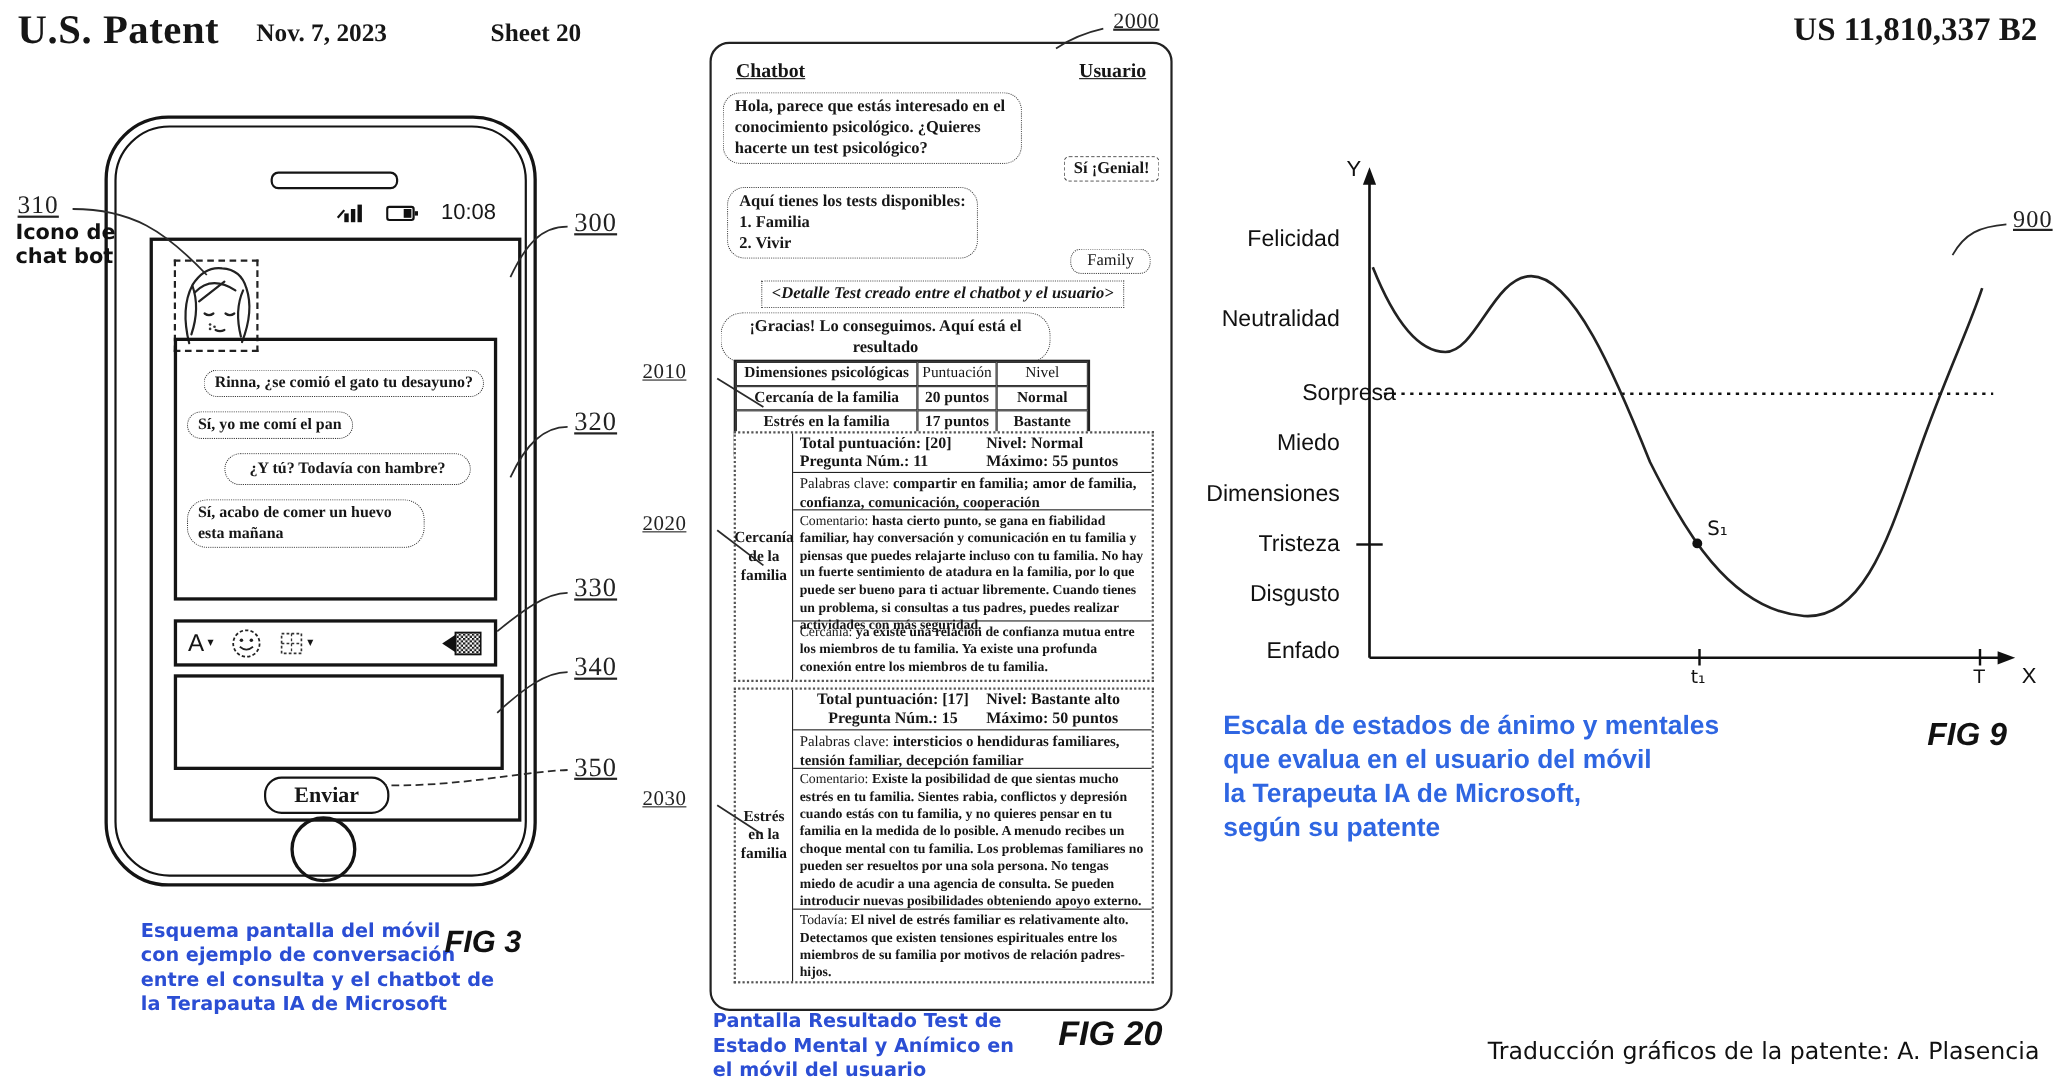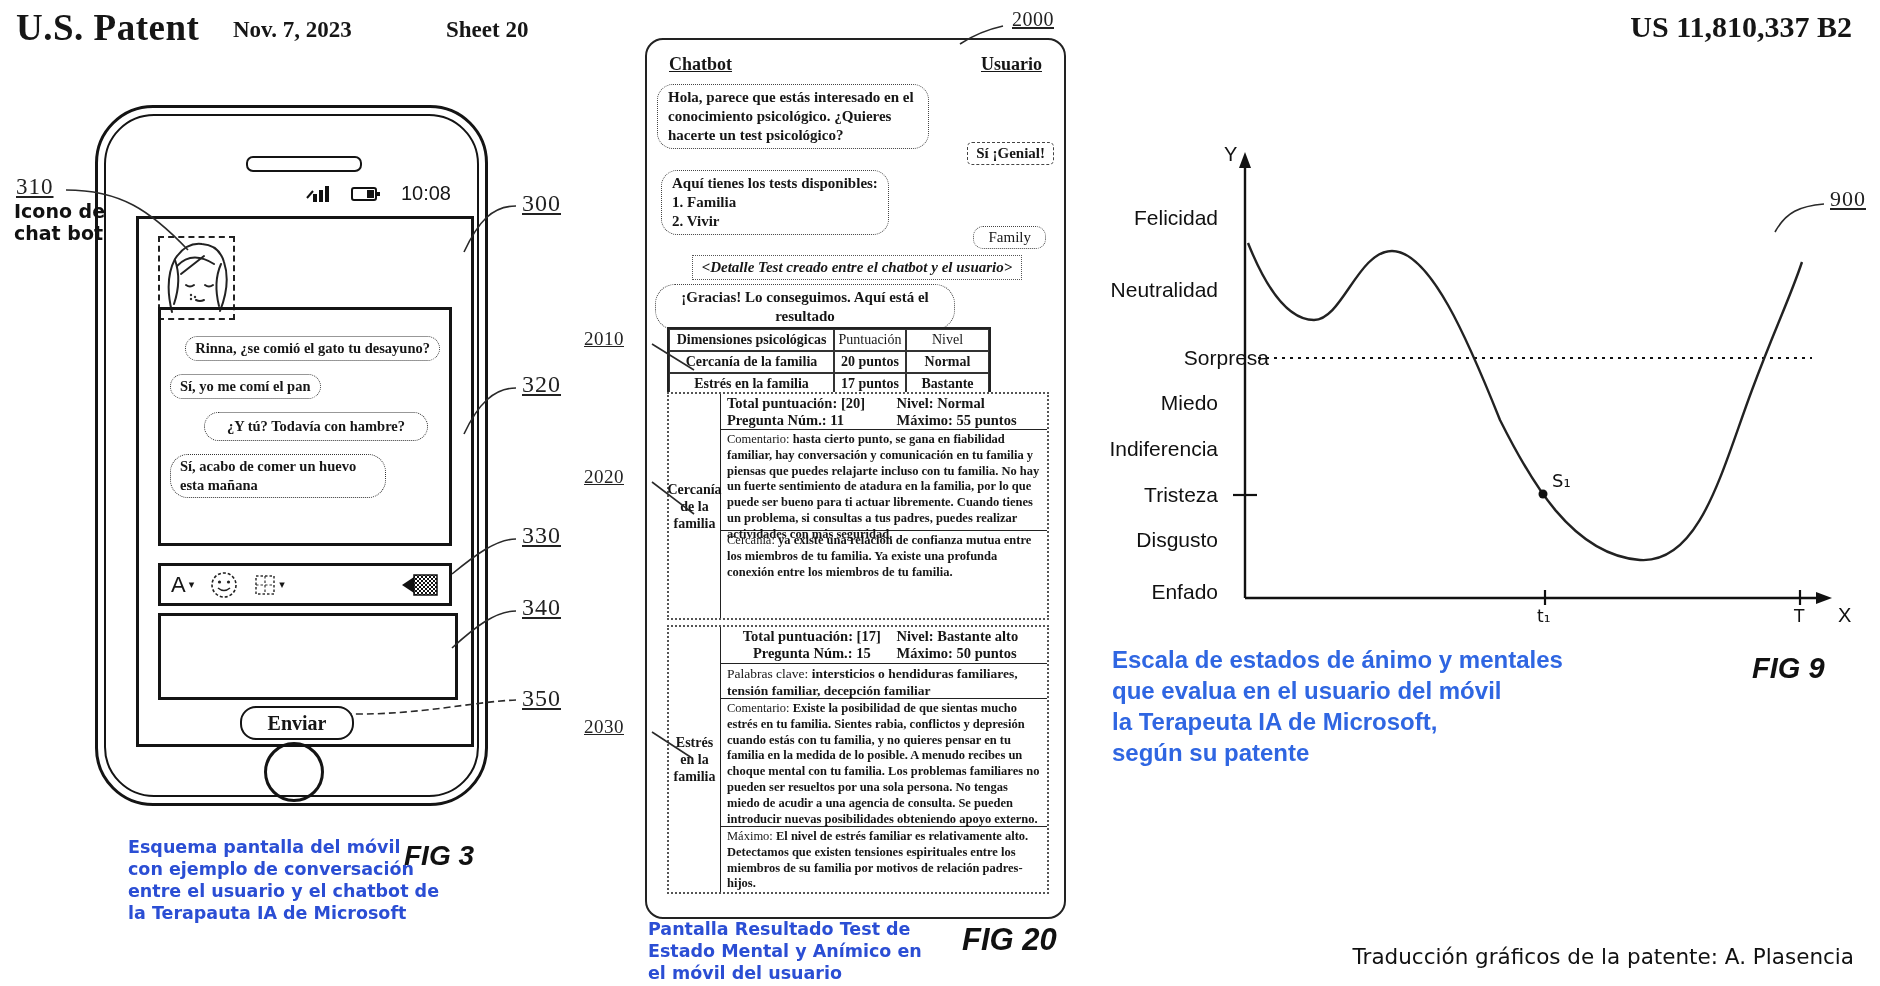--- a/index.html
+++ b/index.html
@@ -170,21 +170,21 @@
 </div>
 <div class="abs ref" style="left:522px;top:190px;">300</div>
 <div class="abs ref" style="left:522px;top:371px;">320</div>
 <div class="abs ref" style="left:522px;top:522px;">330</div>
 <div class="abs ref" style="left:522px;top:594px;">340</div>
 <div class="abs ref" style="left:522px;top:685px;">350</div>
 
 <div class="abs blue-cap" style="left:128px;top:836px;">
   <div>Esquema pantalla del móvil</div>
   <div>con ejemplo de conversación</div>
-  <div>entre el usuario y el chatbot de</div>
+  <div>entre el consulta y el chatbot de</div>
   <div>la Terapauta IA de Microsoft</div>
 </div>
 <div class="abs figlab" style="left:404px;top:840px;font-size:28px;">FIG 3</div>
 
 <div class="abs ref-sm" style="left:1012px;top:8px;font-size:20px;">2000</div>
 
 <div class="abs panel" style="left:645px;top:38px;width:417px;height:877px;">
   <div class="abs p-head" style="left:22px;top:14px;">Chatbot</div>
   <div class="abs p-head" style="right:22px;top:14px;">Usuario</div>
 
@@ -219,20 +219,24 @@
       <div class="bb-row bb-hdr" style="height:36px;align-items:center;">
         <div style="width:54%;">
           <div>Total puntuación: [20]</div>
           <div>Pregunta Núm.: 11</div>
         </div>
         <div style="width:46%;">
           <div>Nivel: Normal</div>
           <div>Máximo: 55 puntos</div>
         </div>
       </div>
+      <div class="bb-row bb-txt" style="height:34px;font-size:13.5px;line-height:16.5px;">
+        <span class="bb-lbl">Palabras clave:</span>
+        <b>compartir en familia; amor de familia, confianza, comunicación, cooperación</b>
+      </div>
       <div class="bb-row bb-txt" style="height:101px;">
         <span class="bb-lbl">Comentario:</span>
         <b>hasta cierto punto, se gana en fiabilidad familiar, hay conversación y comunicación en tu familia y piensas que puedes relajarte incluso con tu familia. No hay un fuerte sentimiento de atadura en la familia, por lo que puede ser bueno para ti actuar libremente. Cuando tienes un problema, si consultas a tus padres, puedes realizar actividades con más seguridad.</b>
       </div>
       <div class="bb-row bb-txt" style="height:49px;">
         <span class="bb-lbl">Cercanía:</span>
         <b>ya existe una relación de confianza mutua entre los miembros de tu familia. Ya existe una profunda conexión entre los miembros de tu familia.</b>
       </div>
     </div>
   </div>
@@ -252,21 +256,21 @@
       </div>
       <div class="bb-row bb-txt" style="height:35px;font-size:13.5px;line-height:16.5px;">
         <span class="bb-lbl">Palabras clave:</span>
         <b>intersticios o hendiduras familiares, tensión familiar, decepción familiar</b>
       </div>
       <div class="bb-row bb-txt" style="height:128px;">
         <span class="bb-lbl">Comentario:</span>
         <b>Existe la posibilidad de que sientas mucho estrés en tu familia. Sientes rabia, conflictos y depresión cuando estás con tu familia, y no quieres pensar en tu familia en la medida de lo posible. A menudo recibes un choque mental con tu familia. Los problemas familiares no pueden ser resueltos por una sola persona. No tengas miedo de acudir a una agencia de consulta. Se pueden introducir nuevas posibilidades obteniendo apoyo externo.</b>
       </div>
       <div class="bb-row bb-txt" style="height:61px;">
-        <span class="bb-lbl">Máximo:</span>
+        <span class="bb-lbl">Todavía:</span>
         <b>El nivel de estrés familiar es relativamente alto. Detectamos que existen tensiones espirituales entre los miembros de su familia por motivos de relación padres-hijos.</b>
       </div>
     </div>
   </div>
 </div>
 
 <div class="abs ref-sm" style="left:584px;top:328px;">2010</div>
 <div class="abs ref-sm" style="left:584px;top:466px;">2020</div>
 <div class="abs ref-sm" style="left:584px;top:716px;">2030</div>
 
@@ -278,21 +282,21 @@
 <div class="abs figlab" style="left:962px;top:922px;font-size:31px;">FIG 20</div>
 
 <div class="abs ref" style="left:1830px;top:186px;font-size:22px;">900</div>
 <div class="abs axlab" style="left:1224px;top:143px;">Y</div>
 <div class="abs axlab" style="left:1838px;top:604px;">X</div>
 
 <div class="abs emol" style="left:1068px;top:206px;">Felicidad</div>
 <div class="abs emol" style="left:1068px;top:278px;">Neutralidad</div>
 <div class="abs emol" style="left:1119px;top:346px;">Sorpresa</div>
 <div class="abs emol" style="left:1068px;top:391px;">Miedo</div>
-<div class="abs emol" style="left:1068px;top:437px;">Indiferencia</div>
+<div class="abs emol" style="left:1068px;top:437px;">Dimensiones</div>
 <div class="abs emol" style="left:1068px;top:483px;">Tristeza</div>
 <div class="abs emol" style="left:1068px;top:528px;">Disgusto</div>
 <div class="abs emol" style="left:1068px;top:580px;">Enfado</div>
 
 <div class="abs ticklab" style="left:1537px;top:606px;">t₁</div>
 <div class="abs ticklab" style="left:1794px;top:606px;">T</div>
 <div class="abs ticklab" style="left:1552px;top:470px;font-size:18px;">S₁</div>
 
 <div class="abs blue-cap-big" style="left:1112px;top:644px;">
   <div>Escala de estados de ánimo y mentales</div>

